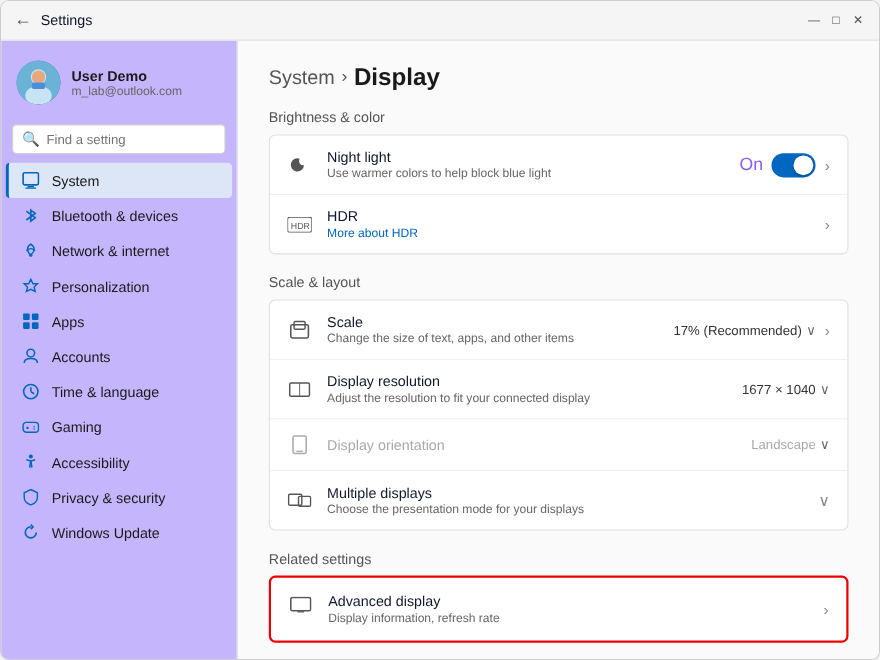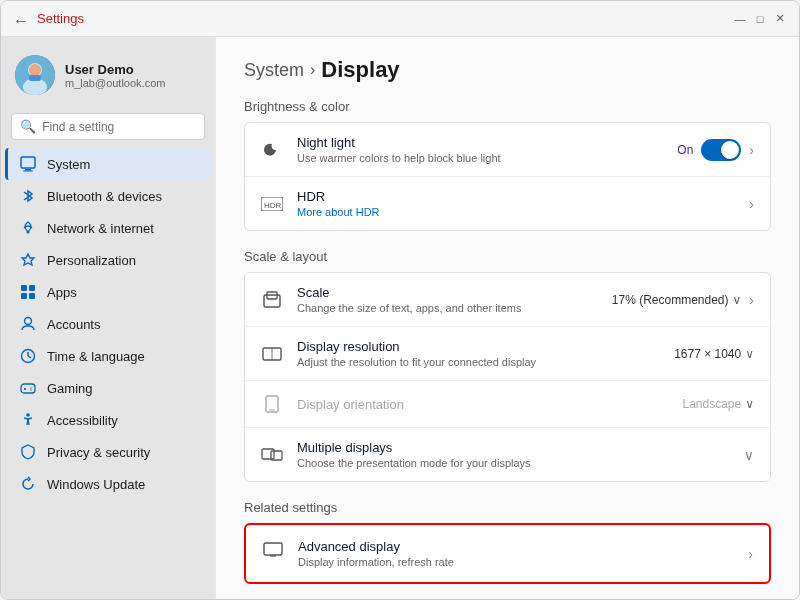--- a/index.html
+++ b/index.html
@@ -3,28 +3,28 @@
   <meta charset="utf-8">
   <style>
     * { box-sizing: border-box; margin: 0; padding: 0; }
     body { font-family: 'Segoe UI', Arial, sans-serif; background: #f3f3f3; width: 800px; height: 600px; overflow: hidden; font-size: 13px; color: #1a1a1a; }
 
     .window { width: 800px; height: 600px; background: #fff; display: flex; flex-direction: column; border: 1px solid #ccc; border-radius: 8px; overflow: hidden; }
 
     .titlebar { background: #f5f5f5; height: 36px; display: flex; align-items: center; padding: 0 12px; border-bottom: 1px solid #e0e0e0; justify-content: space-between; }
     .titlebar-left { display: flex; align-items: center; gap: 8px; }
     .titlebar-back { font-size: 16px; color: #555; cursor: pointer; }
-    .titlebar-title { font-size: 13px; color: #b91c1c; }
+    .titlebar-title { font-size: 13px; color: #0f172a; }
     .titlebar-controls { display: flex; gap: 6px; }
     .titlebar-btn { width: 14px; height: 14px; display: flex; align-items: center; justify-content: center; font-size: 11px; color: #555; cursor: pointer; }
 
     .content-area { display: flex; flex: 1; overflow: hidden; }
 
     
-    .sidebar { width: 215px; background: #e5e5e5; padding: 8px 0; overflow-y: auto; border-right: 1px solid #e8e8e8; flex-shrink: 0; }
+    .sidebar { width: 215px; background: #c4b5fd; padding: 8px 0; overflow-y: auto; border-right: 1px solid #e8e8e8; flex-shrink: 0; }
     .user-profile { display: flex; align-items: center; gap: 10px; padding: 10px 14px 14px; }
     .avatar { width: 40px; height: 40px; border-radius: 50%; background: linear-gradient(135deg, #5b9bd5 0%, #2e6da4 100%); display: flex; align-items: center; justify-content: center; color: white; font-size: 18px; flex-shrink: 0; overflow: hidden; }
     .user-info { display: flex; flex-direction: column; }
     .user-name { font-weight: 600; font-size: 13px; }
     .user-email { font-size: 11px; color: #666; }
 
     .search-box { margin: 4px 10px 8px; display: flex; align-items: center; background: #fff; border: 1px solid #d0d0d0; border-radius: 4px; padding: 5px 8px; gap: 6px; }
     .search-box input { border: none; outline: none; font-size: 12px; background: transparent; width: 100%; color: #333; }
     .search-icon-svg { color: #666; font-size: 13px; flex-shrink: 0; }
 
@@ -56,21 +56,21 @@
     .toggle { width: 40px; height: 22px; background: #0067c0; border-radius: 11px; position: relative; display: inline-flex; align-items: center; cursor: pointer; flex-shrink: 0; }
     .toggle-knob { width: 18px; height: 18px; background: white; border-radius: 50%; position: absolute; right: 2px; box-shadow: 0 1px 3px rgba(0,0,0,0.3); }
 
     .select-control { display: flex; align-items: center; gap: 4px; color: #333; font-size: 12px; }
     .select-arrow { font-size: 12px; color: #666; }
 
     .section-gap { margin-top: 18px; }
 
     .related-card { background: #fff; border: 2px solid #e00; border-radius: 6px; overflow: hidden; }
     .related-item { display: flex; padding: 14px 16px; gap: 14px; cursor: pointer; }
-    .on-label { color: #4c1d95; font-size: 12px; font-weight: 500; text-align: center; }
+    .on-label { color: #8b5cf6; font-size: 16px; font-weight: 500; text-align: center; }
 
     .disabled-text { color: #aaa; }
 
     svg { display: block; }
   </style>
 </head>
 <body>
 
 <div class="window">
 

